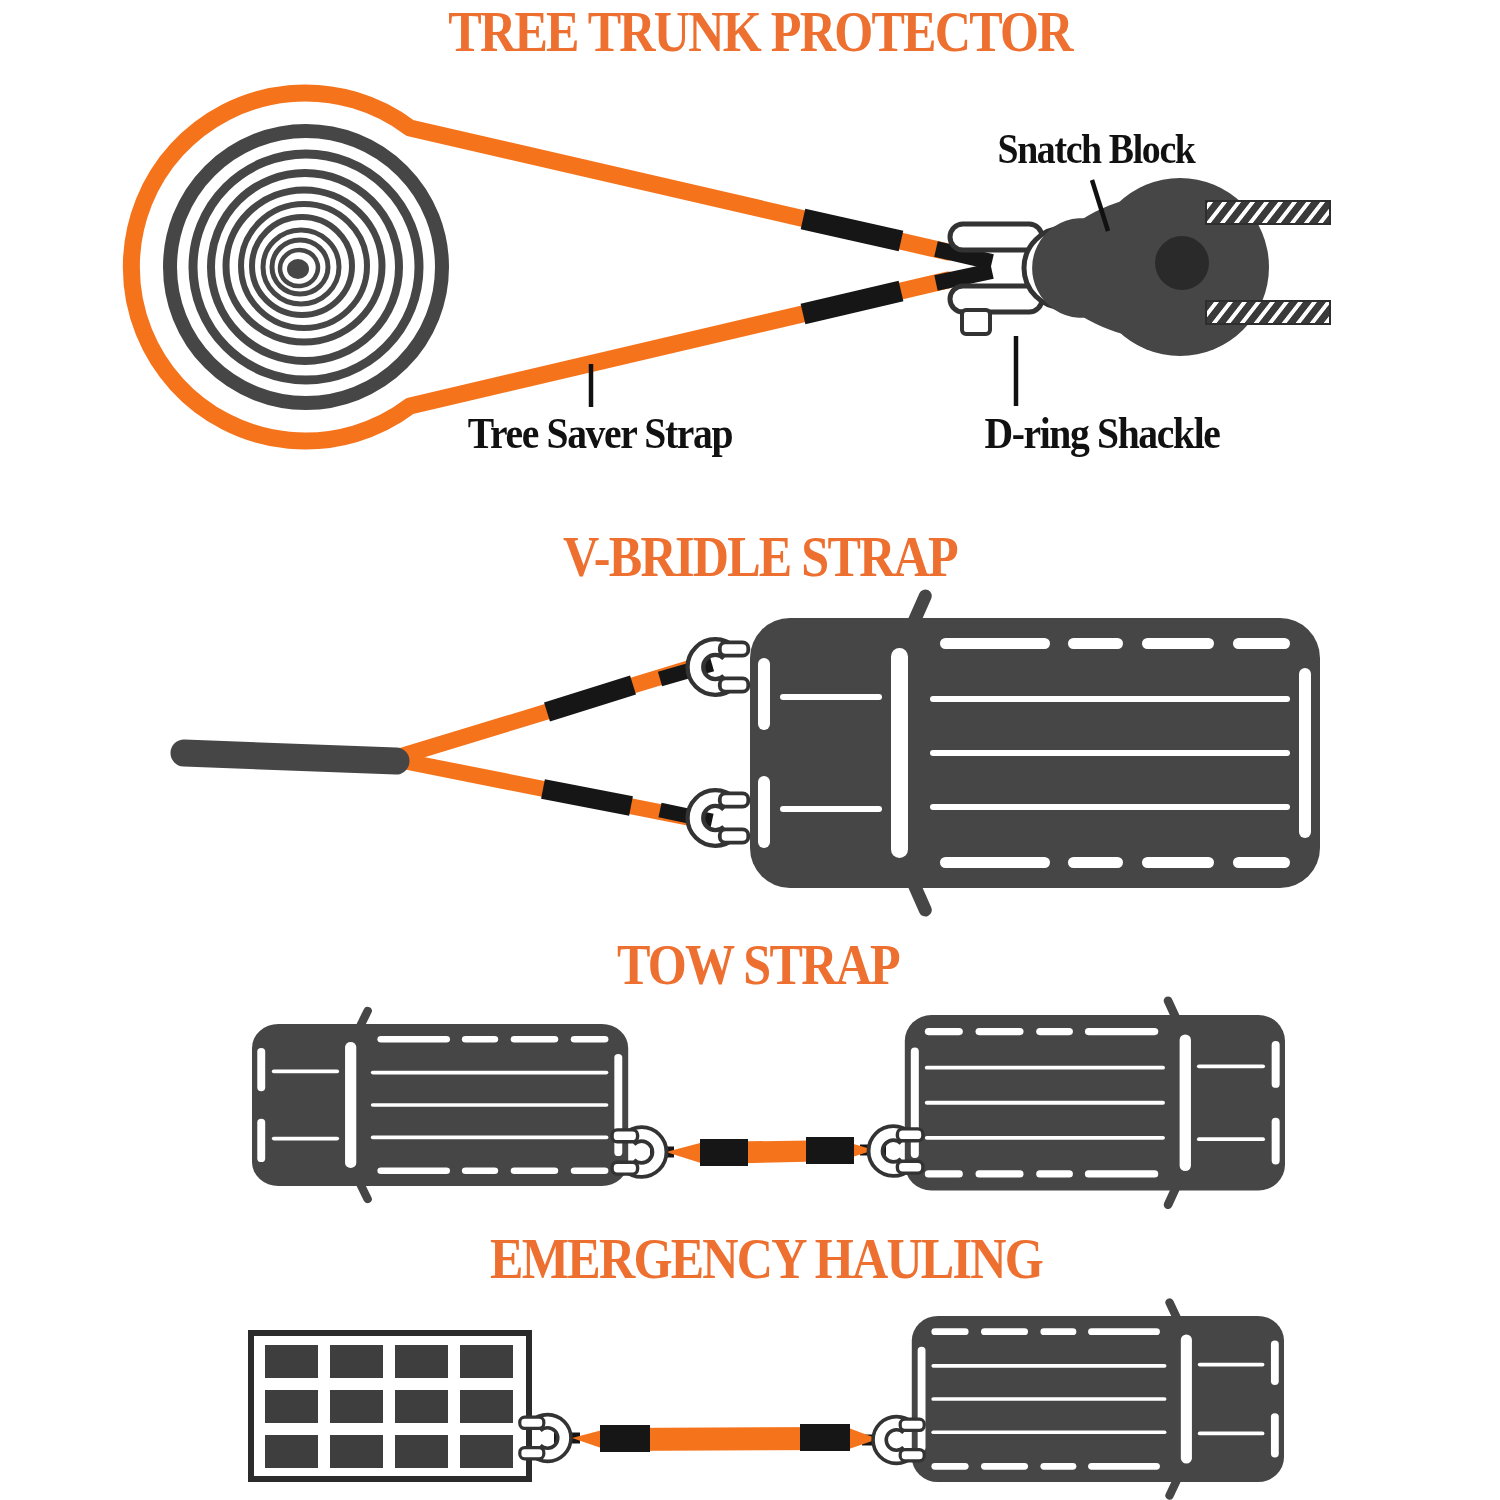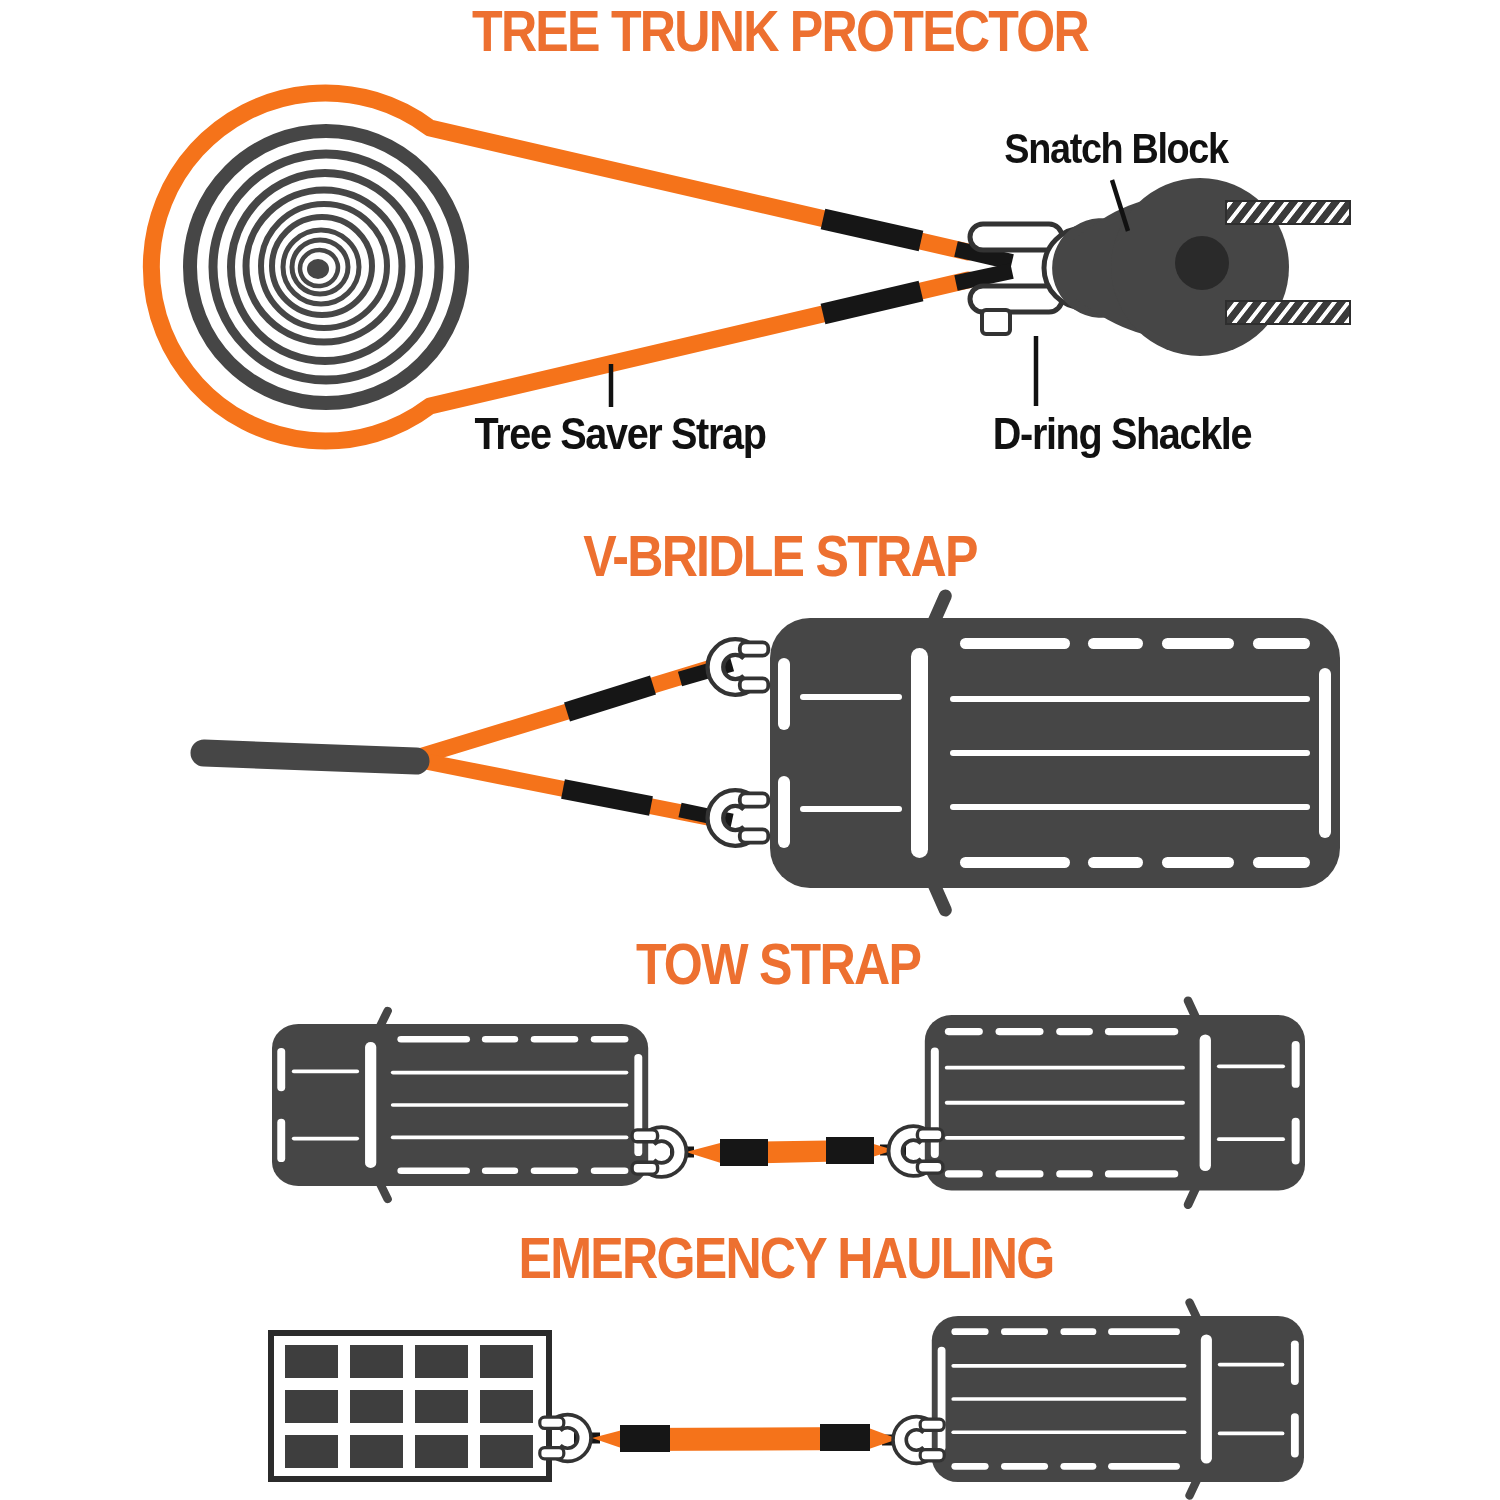--- a/index.html
+++ b/index.html
@@ -1,17 +1,17 @@
 <!DOCTYPE html>
 <html style="--accent-orange: #ED7030; --strap-orange: #F5731A; --dark-gray: #464646; --pin-gray: #2A2A2A; --sleeve-black: #161616; --label-black: #111111; --background: #FFFFFF;"><head>
 <meta charset="utf-8">
 <style>
   html,body{margin:0;padding:0;background:#fff;}
   #stage{position:relative;width:1358px;height:1500px;background:var(--background,#fff);overflow:hidden;
-         font-family:Liberation Sans, sans-serif;margin-left:20px;}
+         font-family:Liberation Serif, serif;}
   #diagram{position:absolute;left:0;top:0;}
   .title{position:absolute;white-space:nowrap;font-weight:700;font-size:57px;line-height:1;
          letter-spacing:-2px;color:var(--accent-orange,#ED7030);
          transform:translateX(-50%) scaleX(0.88);}
   .part-label{position:absolute;white-space:nowrap;font-weight:700;font-size:44px;line-height:1;
          letter-spacing:-1.5px;color:var(--label-black,#111);
          transform:translateX(-50%) scaleX(0.9);}
 </style>
 </head>
 <body>

